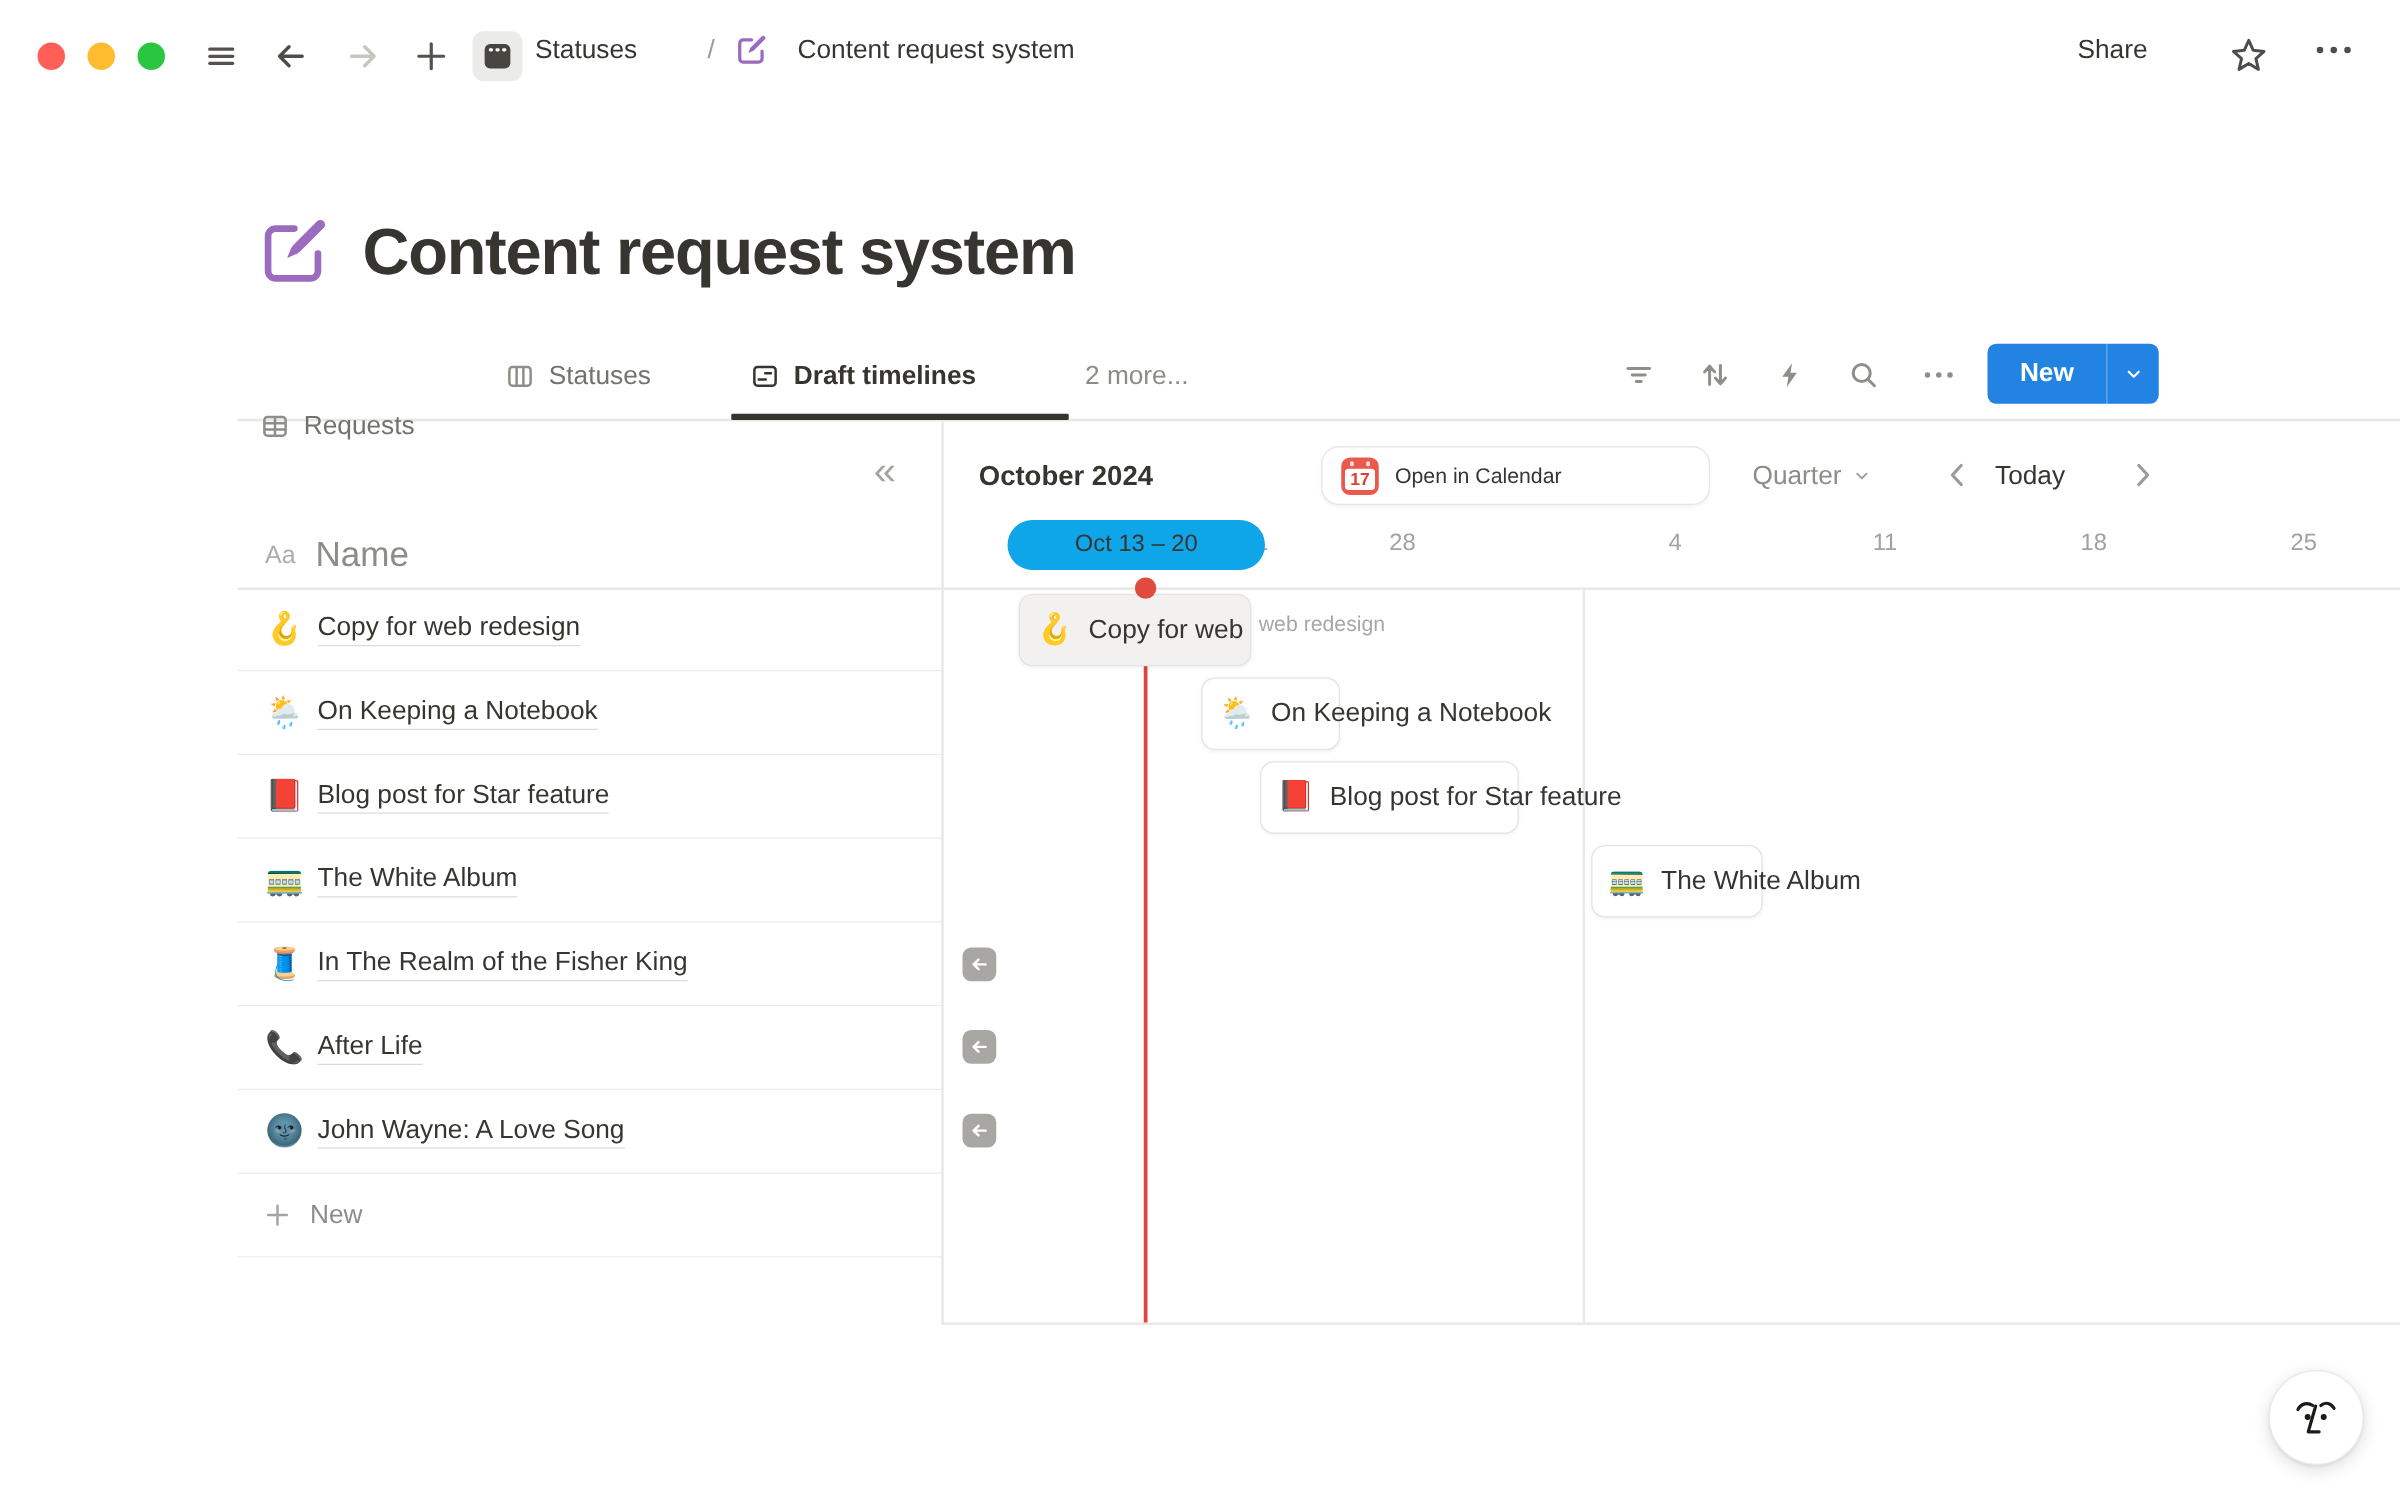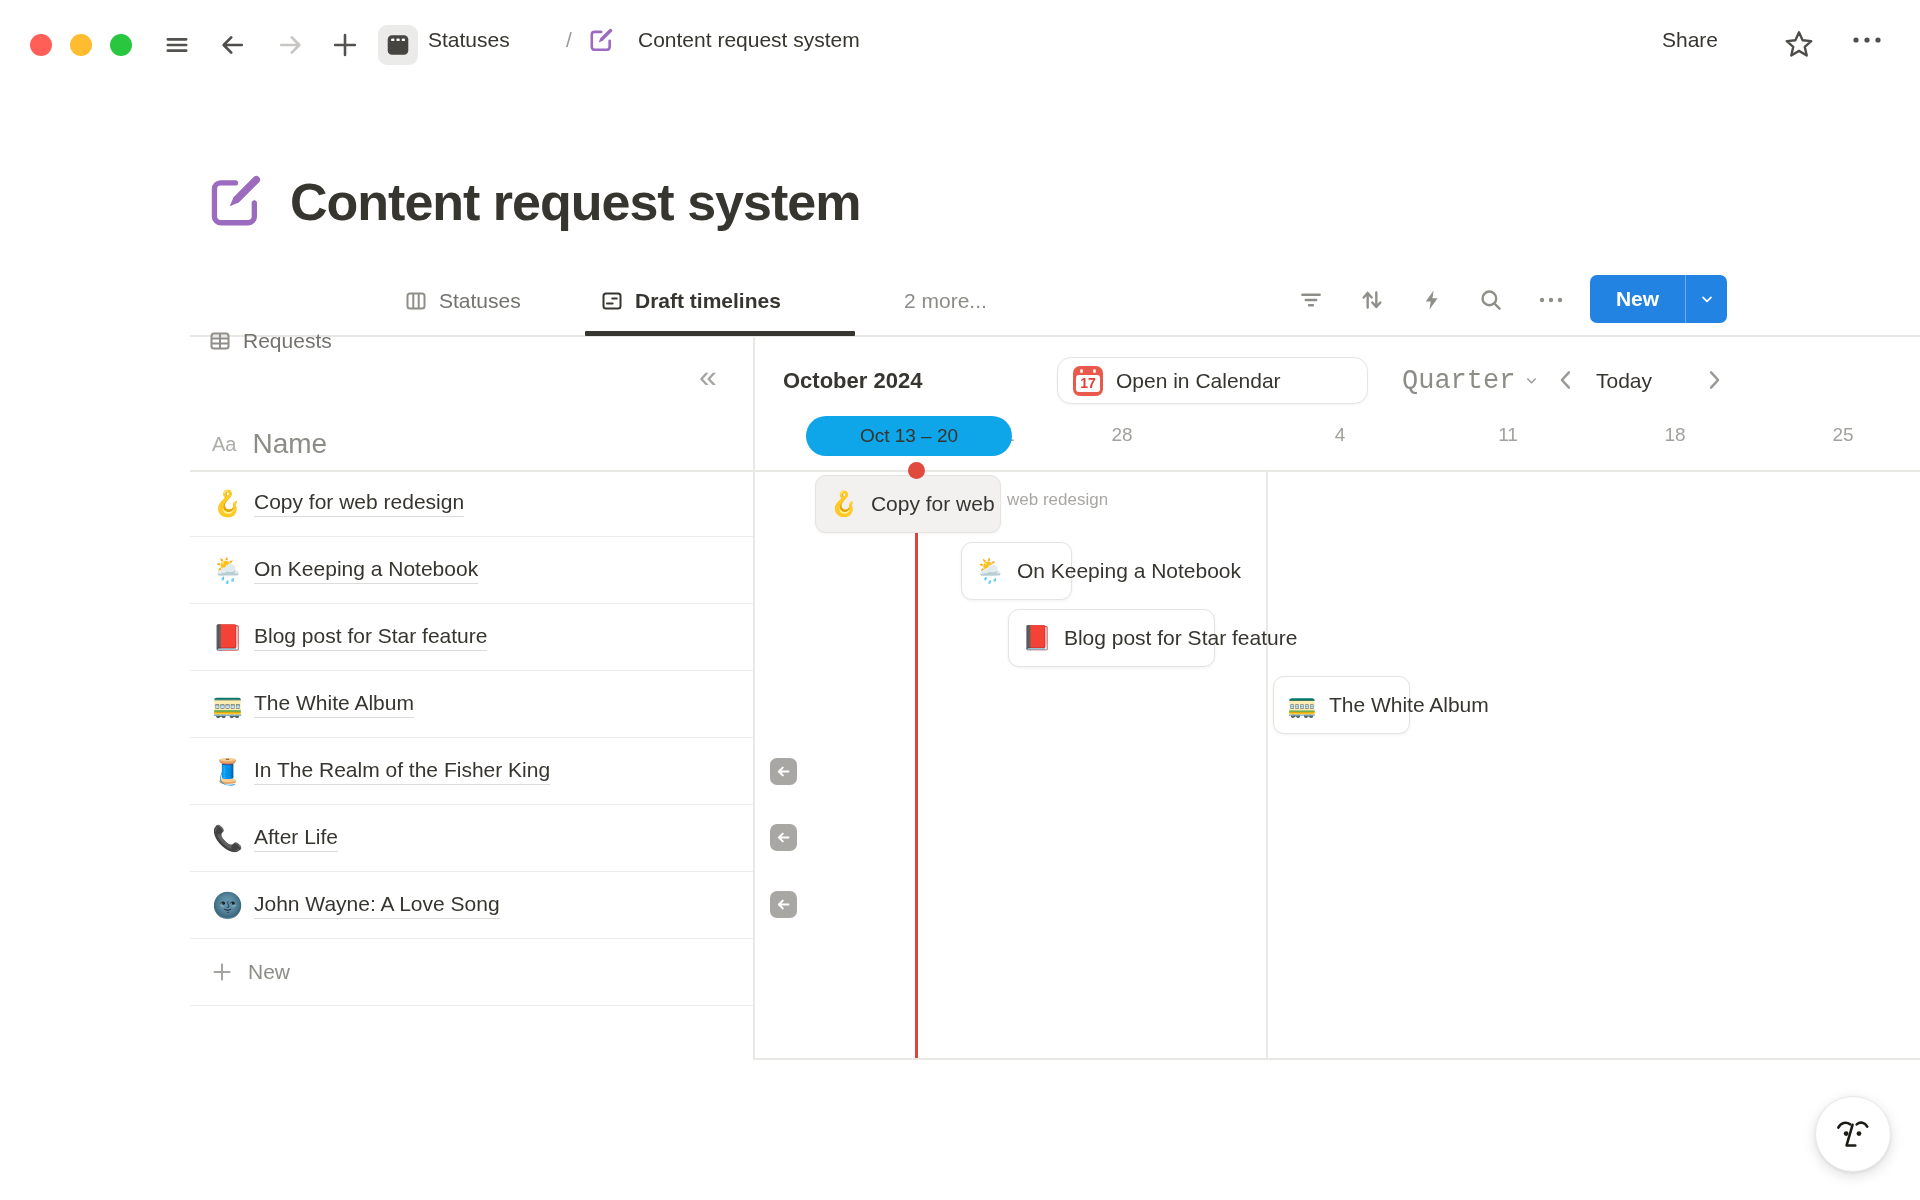--- a/index.html
+++ b/index.html
@@ -28,21 +28,21 @@
   #title-icon { position:absolute; left:206px; top:172px; width:58px; height:58px; }
   #page-title { position:absolute; left:290px; top:172px; font-size:52px; font-weight:700; letter-spacing:-1px; }
 
   
   #tabs-divider { position:absolute; left:190px; top:335px; width:1730px; height:1.5px; background:#e8e7e4; }
   .tab { position:absolute; top:286px; height:30px; display:flex; align-items:center; gap:11px; font-size:21px; color:#73726e; cursor:pointer; }
   .tab.active { color:#37352f; font-weight:600; }
   #tab-requests { left:208px;margin-top:40px; }
   #tab-statuses { left:404px; }
   #tab-draft    { left:600px; }
-  #tab-more     { left:904px; color:#8d8c87; }
+  #tab-more     { left:868px; color:#8d8c87; }
   #tab-underline { position:absolute; left:585px; top:331px; width:270px; height:4.5px; background:#37352f; border-radius:1px; }
 
   
   .toolico { position:absolute; top:286px; width:28px; height:28px; display:flex; align-items:center; justify-content:center; color:#8f8e89; cursor:pointer; }
   #ico-filter{ left:1297px; } #ico-sort{ left:1358px; } #ico-bolt{ left:1418px; }
   #ico-search{ left:1477px; } #ico-dots{ left:1537px; }
   #new-btn { position:absolute; left:1590px; top:275px; width:137px; height:48px; background:#2383e2; border-radius:7px; display:flex; color:#fff; cursor:pointer; }
   #new-btn .lbl { width:95px; display:flex; align-items:center; justify-content:center; font-size:21px; font-weight:600; }
   #new-btn .chev { width:42px; display:flex; align-items:center; justify-content:center; border-left:1px solid rgba(255,255,255,.35); }
 
@@ -61,22 +61,22 @@
 
   
   #tl-left-border { position:absolute; left:753px; top:337px; width:1.5px; height:722px; background:#e9e8e5; }
   #tl-bottom-border { position:absolute; left:753px; top:1058px; width:1167px; height:1.5px; background:#e9e8e5; }
   #tl-head-divider { position:absolute; left:754px; top:470px; width:1166px; height:1.5px; background:#e9e8e5; }
   #month-label { position:absolute; left:783px; top:368px; font-size:22px; font-weight:600; }
   #open-cal-btn { position:absolute; left:1057px; top:357px; width:311px; height:47px; background:#fff; border:1.5px solid #e6e5e2; border-radius:14px; box-shadow:0 1px 3px rgba(0,0,0,.05); display:flex; align-items:center; cursor:pointer; }
   #cal-ico { margin-left:15px; position:relative; width:30px; height:30px; background:#e95a4d; border-radius:7px; }
   #cal-ico .band { position:absolute; left:3px; right:3px; top:9px; bottom:4px; background:#fff; border-radius:3px; display:flex; align-items:center; justify-content:center; font-size:14px; font-weight:700; color:#e13e33; }
   #cal-ico .ring { position:absolute; top:3px; width:3px; height:4px; background:rgba(255,255,255,.85); border-radius:1.5px; }
-  #open-cal-btn .lbl { margin-left:13px; font-size:21px; font-weight:500; }
-  #zoom-sel { position:absolute; left:1402px; top:357px; height:47px; display:flex; align-items:center; gap:9px; color:#8d8c87; font-size:27px; cursor:pointer;font-family:Liberation Mono, monospace; }
+  #open-cal-btn .lbl { margin-left:13px; font-size:17px; font-weight:500; }
+  #zoom-sel { position:absolute; left:1402px; top:357px; height:47px; display:flex; align-items:center; gap:9px; color:#8d8c87; font-size:21px; cursor:pointer; }
   #nav-prev { position:absolute; left:1552px; top:366px; color:#9b9a97; cursor:pointer; }
   #today-btn { position:absolute; left:1596px; top:357px; height:47px; display:flex; align-items:center; font-size:21px; cursor:pointer; }
   #nav-next { position:absolute; left:1700px; top:366px; color:#9b9a97; cursor:pointer; }
 
   .tick { position:absolute; top:424px; width:60px; text-align:center; font-size:19px; color:#a2a19d; }
   #tick-0{ left:974px; } #tick-1{ left:1092px; } #tick-2{ left:1310px; }
   #tick-3{ left:1478px; } #tick-4{ left:1645px; } #tick-5{ left:1813px; }
   #range-pill { position:absolute; left:806px; top:416px; width:206px; height:40px; background:#0ea5e9; border-radius:20px; display:flex; align-items:center; justify-content:center; font-size:19px; font-weight:500; color:#37352f; z-index:3; cursor:pointer; }
 
   #today-line { position:absolute; left:915px; top:470px; width:2.5px; height:588px; background:#d9473d; z-index:1; }

